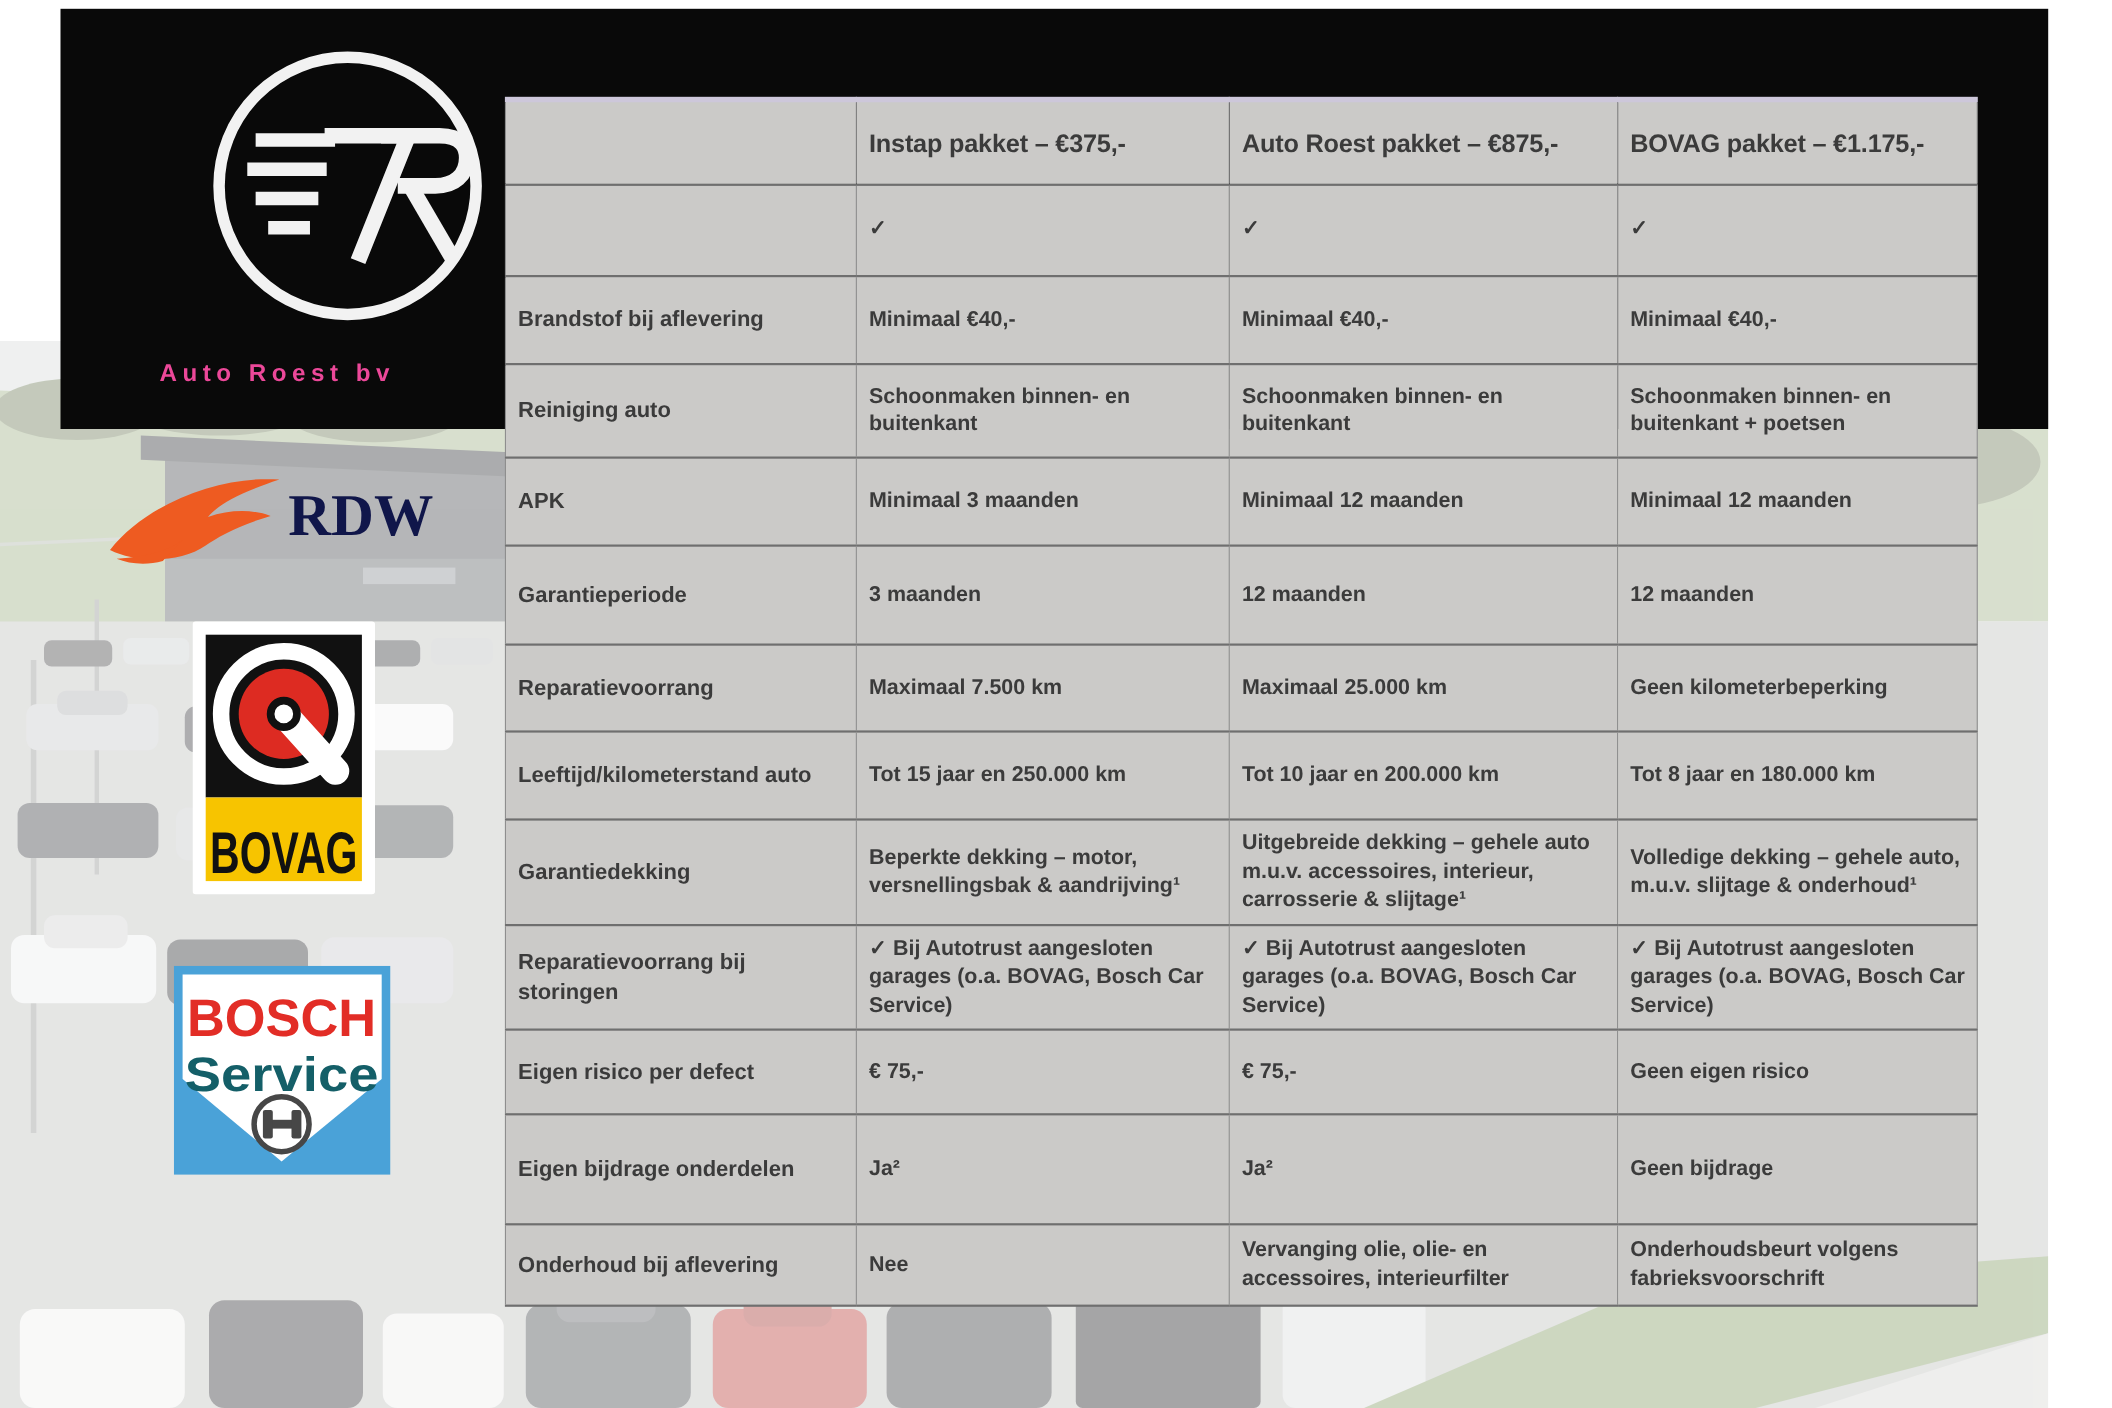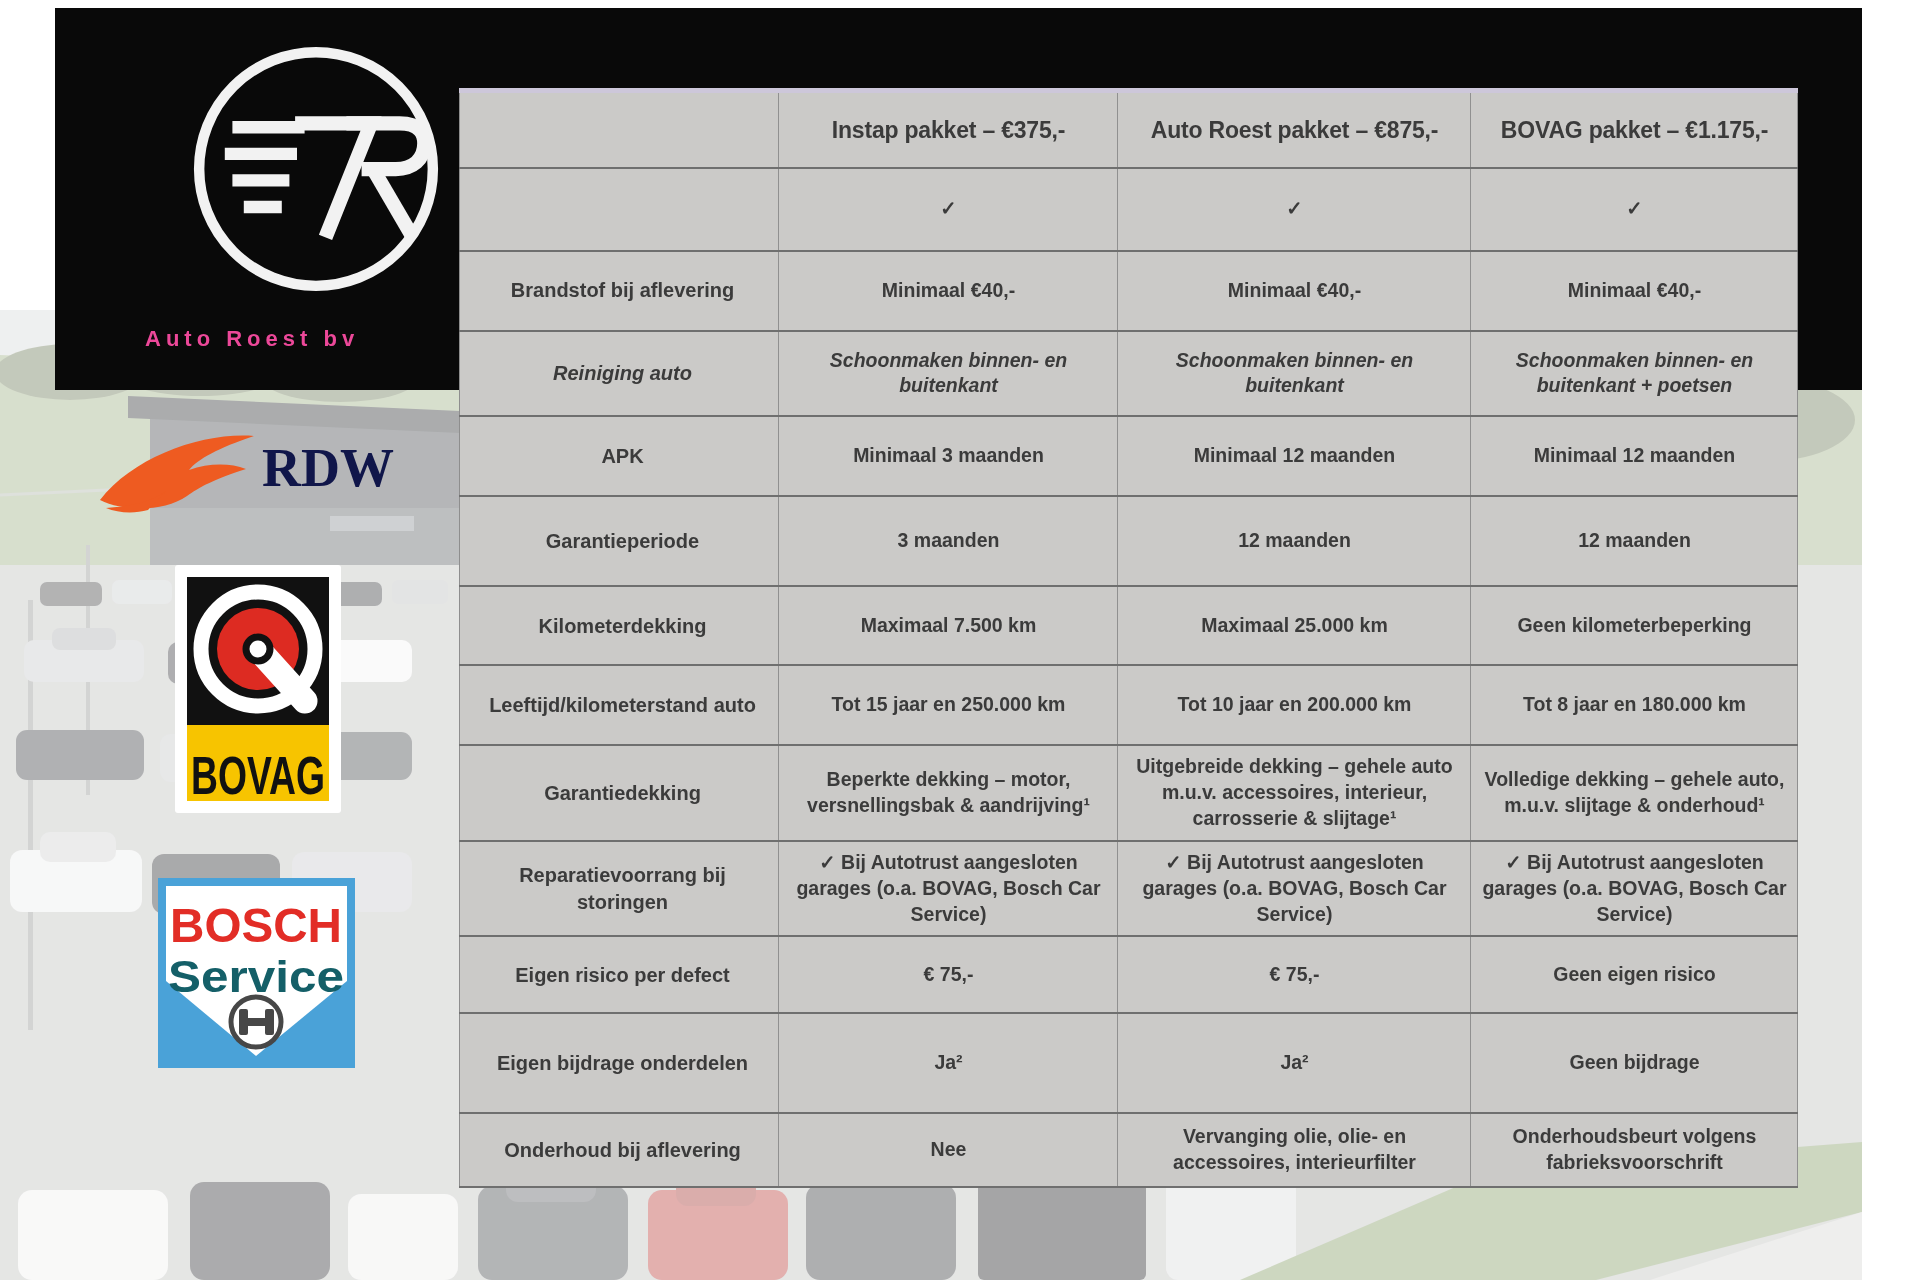--- a/index.html
+++ b/index.html
@@ -15,21 +15,21 @@
   
   #rdw-logo{position:absolute;left:96px;top:428px;width:300px;height:90px;}
   #bovag-logo{position:absolute;left:175px;top:564px;width:166px;height:250px;}
   #bosch-logo{position:absolute;left:158px;top:878px;width:197px;height:190px;}
   
   #table-wrap{position:absolute;left:459px;top:88px;width:1338px;height:1100px;}
   #table-wrap table{border-collapse:collapse;table-layout:fixed;width:1338px;height:1100px;
       border-top:5px solid #cdc7da;border-left:1px solid #8e8e8e;border-right:1px solid #8e8e8e;
       border-bottom:2px solid #6f6f6f;}
   #table-wrap th,#table-wrap td{background:#cbcac8;border-bottom:2px solid #6f6f6f;
-      border-right:1px solid #909090;vertical-align:middle;text-align:center;
+      border-right:1px solid #909090;vertical-align:middle;text-align:left;
       color:#3b3b3b;font-weight:bold;padding:4px 10px 4px 11px;line-height:1.32;}
   #table-wrap thead th{font-size:23px;letter-spacing:-0.2px;white-space:nowrap;overflow:hidden;}
   #table-wrap tbody th{font-size:20px;padding-right:4px;}
   #table-wrap tbody td{font-size:19.5px;}
   #table-wrap thead tr{height:77px;}
 </style>
 </head>
 <body>
 
 <div id="canvas">
@@ -173,40 +173,40 @@
             <td>✓</td>
             <td>✓</td>
             <td>✓</td>
           </tr>
           <tr style="height: 77px;">
             <th>Brandstof bij aflevering</th>
             <td>Minimaal €40,-</td>
             <td>Minimaal €40,-</td>
             <td>Minimaal €40,-</td>
           </tr>
-          <tr style="height: 82px; font-style: italic;">
+          <tr style="height: 82px;">
             <th>Reiniging auto</th>
             <td>Schoonmaken binnen- en buitenkant</td>
             <td>Schoonmaken binnen- en buitenkant</td>
             <td>Schoonmaken binnen- en buitenkant + poetsen</td>
           </tr>
           <tr style="height: 77px;">
             <th>APK</th>
             <td>Minimaal 3 maanden</td>
             <td>Minimaal 12 maanden</td>
             <td>Minimaal 12 maanden</td>
           </tr>
           <tr style="height: 87px;">
             <th>Garantieperiode</th>
             <td>3 maanden</td>
             <td>12 maanden</td>
             <td>12 maanden</td>
           </tr>
           <tr style="height: 76px;">
-            <th>Kilometerdekking</th>
+            <th>Reparatievoorrang</th>
             <td>Maximaal 7.500 km</td>
             <td>Maximaal 25.000 km</td>
             <td>Geen kilometerbeperking</td>
           </tr>
           <tr style="height: 77px;">
             <th>Leeftijd/kilometerstand auto</th>
             <td>Tot 15 jaar en 250.000 km</td>
             <td>Tot 10 jaar en 200.000 km</td>
             <td>Tot 8 jaar en 180.000 km</td>
           </tr>

